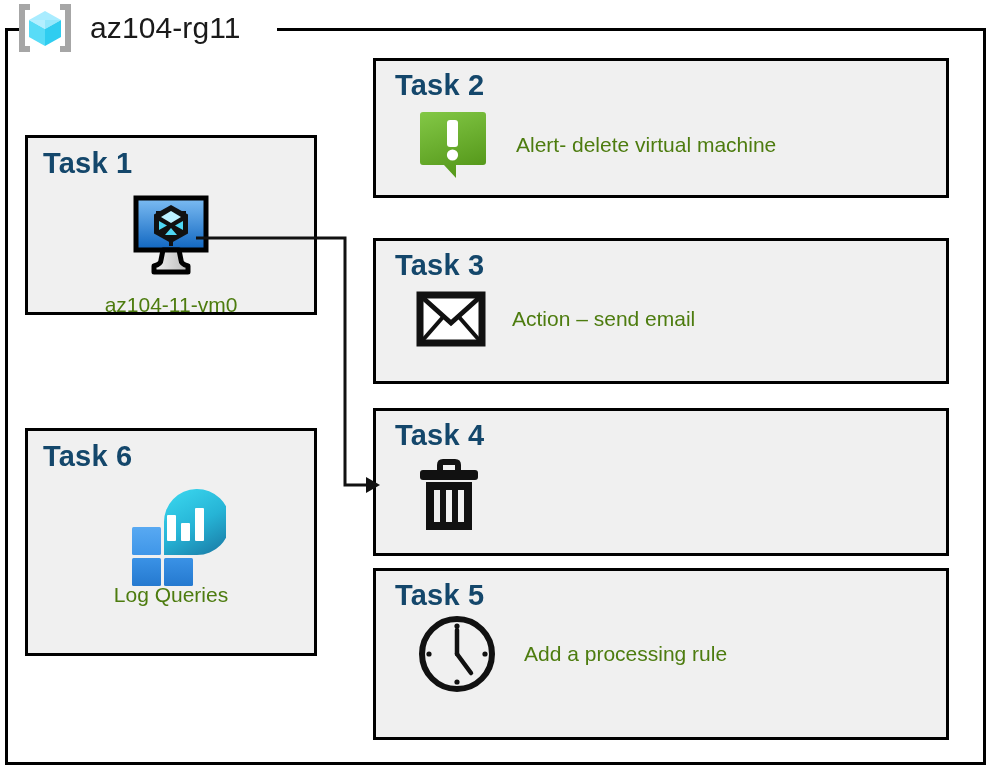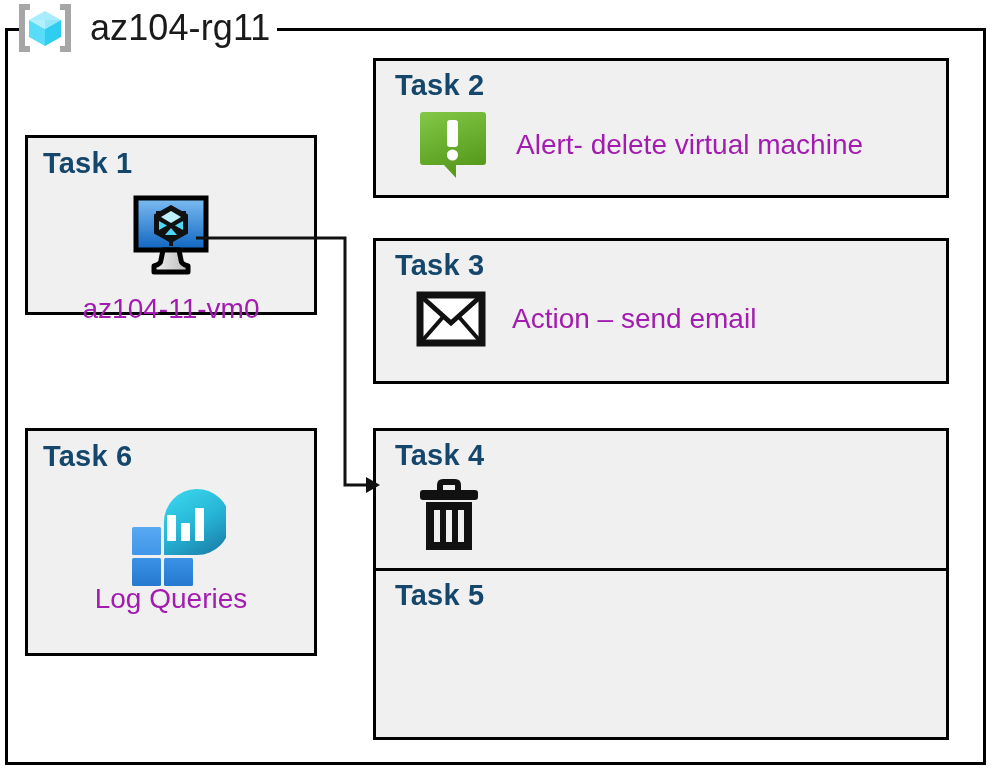--- a/index.html
+++ b/index.html
@@ -10,48 +10,48 @@
   #rg-frame{position:absolute;left:5px;top:28px;width:981px;height:737px;box-sizing:border-box;}
   #rg-frame .edge{position:absolute;background:#000;}
   #rg-frame .e-left{left:0;top:0;width:3px;height:737px;}
   #rg-frame .e-bottom{left:0;bottom:0;width:981px;height:3px;}
   #rg-frame .e-right{right:0;top:0;width:3px;height:737px;}
   #rg-frame .e-top-left{left:0;top:0;width:14px;height:3px;}
   #rg-frame .e-top-right{left:272px;top:0;width:709px;height:3px;}
 
   
   #rg-header{position:absolute;left:14px;top:2px;height:52px;display:flex;align-items:center;}
-  #rg-title{font-size:36px;color:#1a1a1a;margin-left:14px;letter-spacing:.1px;white-space:nowrap;}
+  #rg-title{font-size:30px;color:#1a1a1a;margin-left:14px;letter-spacing:.1px;white-space:nowrap;}
 
   .rg-icon{position:relative;width:62px;height:48px;}
   .rg-icon svg{display:block;}
 
   
   .task-box{position:absolute;background:#f0f0f0;border:3px solid #000;box-sizing:border-box;}
   .task-label{position:absolute;font-size:29px;font-weight:bold;color:#14476b;letter-spacing:.2px;}
-  .task-caption{font-size:28px;color:#a21caf;white-space:nowrap;}
+  .task-caption{font-size:21px;color:#4d7c0f;white-space:nowrap;}
 
   
   .box-left{width:292px;}
   .box-left .task-label{left:15px;top:9px;}
   .box-left .icon-wrap{position:absolute;left:0;right:0;display:flex;justify-content:center;}
   .box-left .cap-wrap{position:absolute;left:0;right:0;display:flex;justify-content:center;}
 
   
   .box-right{left:373px;width:576px;}
   .box-right .task-label{left:19px;top:8px;}
   .box-right .row{position:absolute;left:40px;display:flex;align-items:center;}
   .box-right .row .ico{display:flex;align-items:center;justify-content:center;}
   .box-right .row .task-caption{margin-left:26px;}
 
   #task1{left:25px;top:135px;height:180px;padding-left:44px;}
   #task6{left:25px;top:428px;height:228px;}
   #task2{top:58px;height:140px;}
   #task3{top:238px;height:146px;}
-  #task4{top:428px;height:148px;}
+  #task4{top:408px;height:148px;}
   #task5{top:568px;height:172px;}
 
   
   #connector{position:absolute;left:0;top:0;width:992px;height:774px;pointer-events:none;}
 
   .mono-ico{display:block;}
 </style>
 </head>
 <body>
 
@@ -209,18 +209,32 @@
         <rect x="18" y="33" width="6" height="32" fill="#f0f0f0"></rect>
         <rect x="30" y="33" width="6" height="32" fill="#f0f0f0"></rect>
         <rect x="42" y="33" width="6" height="32" fill="#f0f0f0"></rect>
       </svg>
     </span>
   </div>
 </div>
 
 <div class="task-box box-right" id="task5">
   <div class="task-label">Task 5</div>
+  <div class="row" style="top:42px;">
+    <span class="ico">
+      <svg class="mono-ico" width="82" height="82" viewBox="0 0 82 82">
+        <circle cx="41" cy="41" r="35" fill="none" stroke="#111" stroke-width="6"></circle>
+        <circle cx="41" cy="13" r="2.6" fill="#111"></circle>
+        <circle cx="41" cy="69" r="2.6" fill="#111"></circle>
+        <circle cx="13" cy="41" r="2.6" fill="#111"></circle>
+        <circle cx="69" cy="41" r="2.6" fill="#111"></circle>
+        <path d="M41 41 L41 17" fill="none" stroke="#111" stroke-width="4.5" stroke-linecap="round"></path>
+        <path d="M41 41 L55 60" fill="none" stroke="#111" stroke-width="4.5" stroke-linecap="round"></path>
+      </svg>
+    </span>
+    <span class="task-caption">Add a processing rule</span>
+  </div>
 </div>
 
 <svg id="connector">
   <polyline points="196,238 345,238 345,485 366,485" fill="none" stroke="#111" stroke-width="3"></polyline>
   <polygon points="366,477 380,485 366,493" fill="#111"></polygon>
 </svg>
 
 </body></html>

